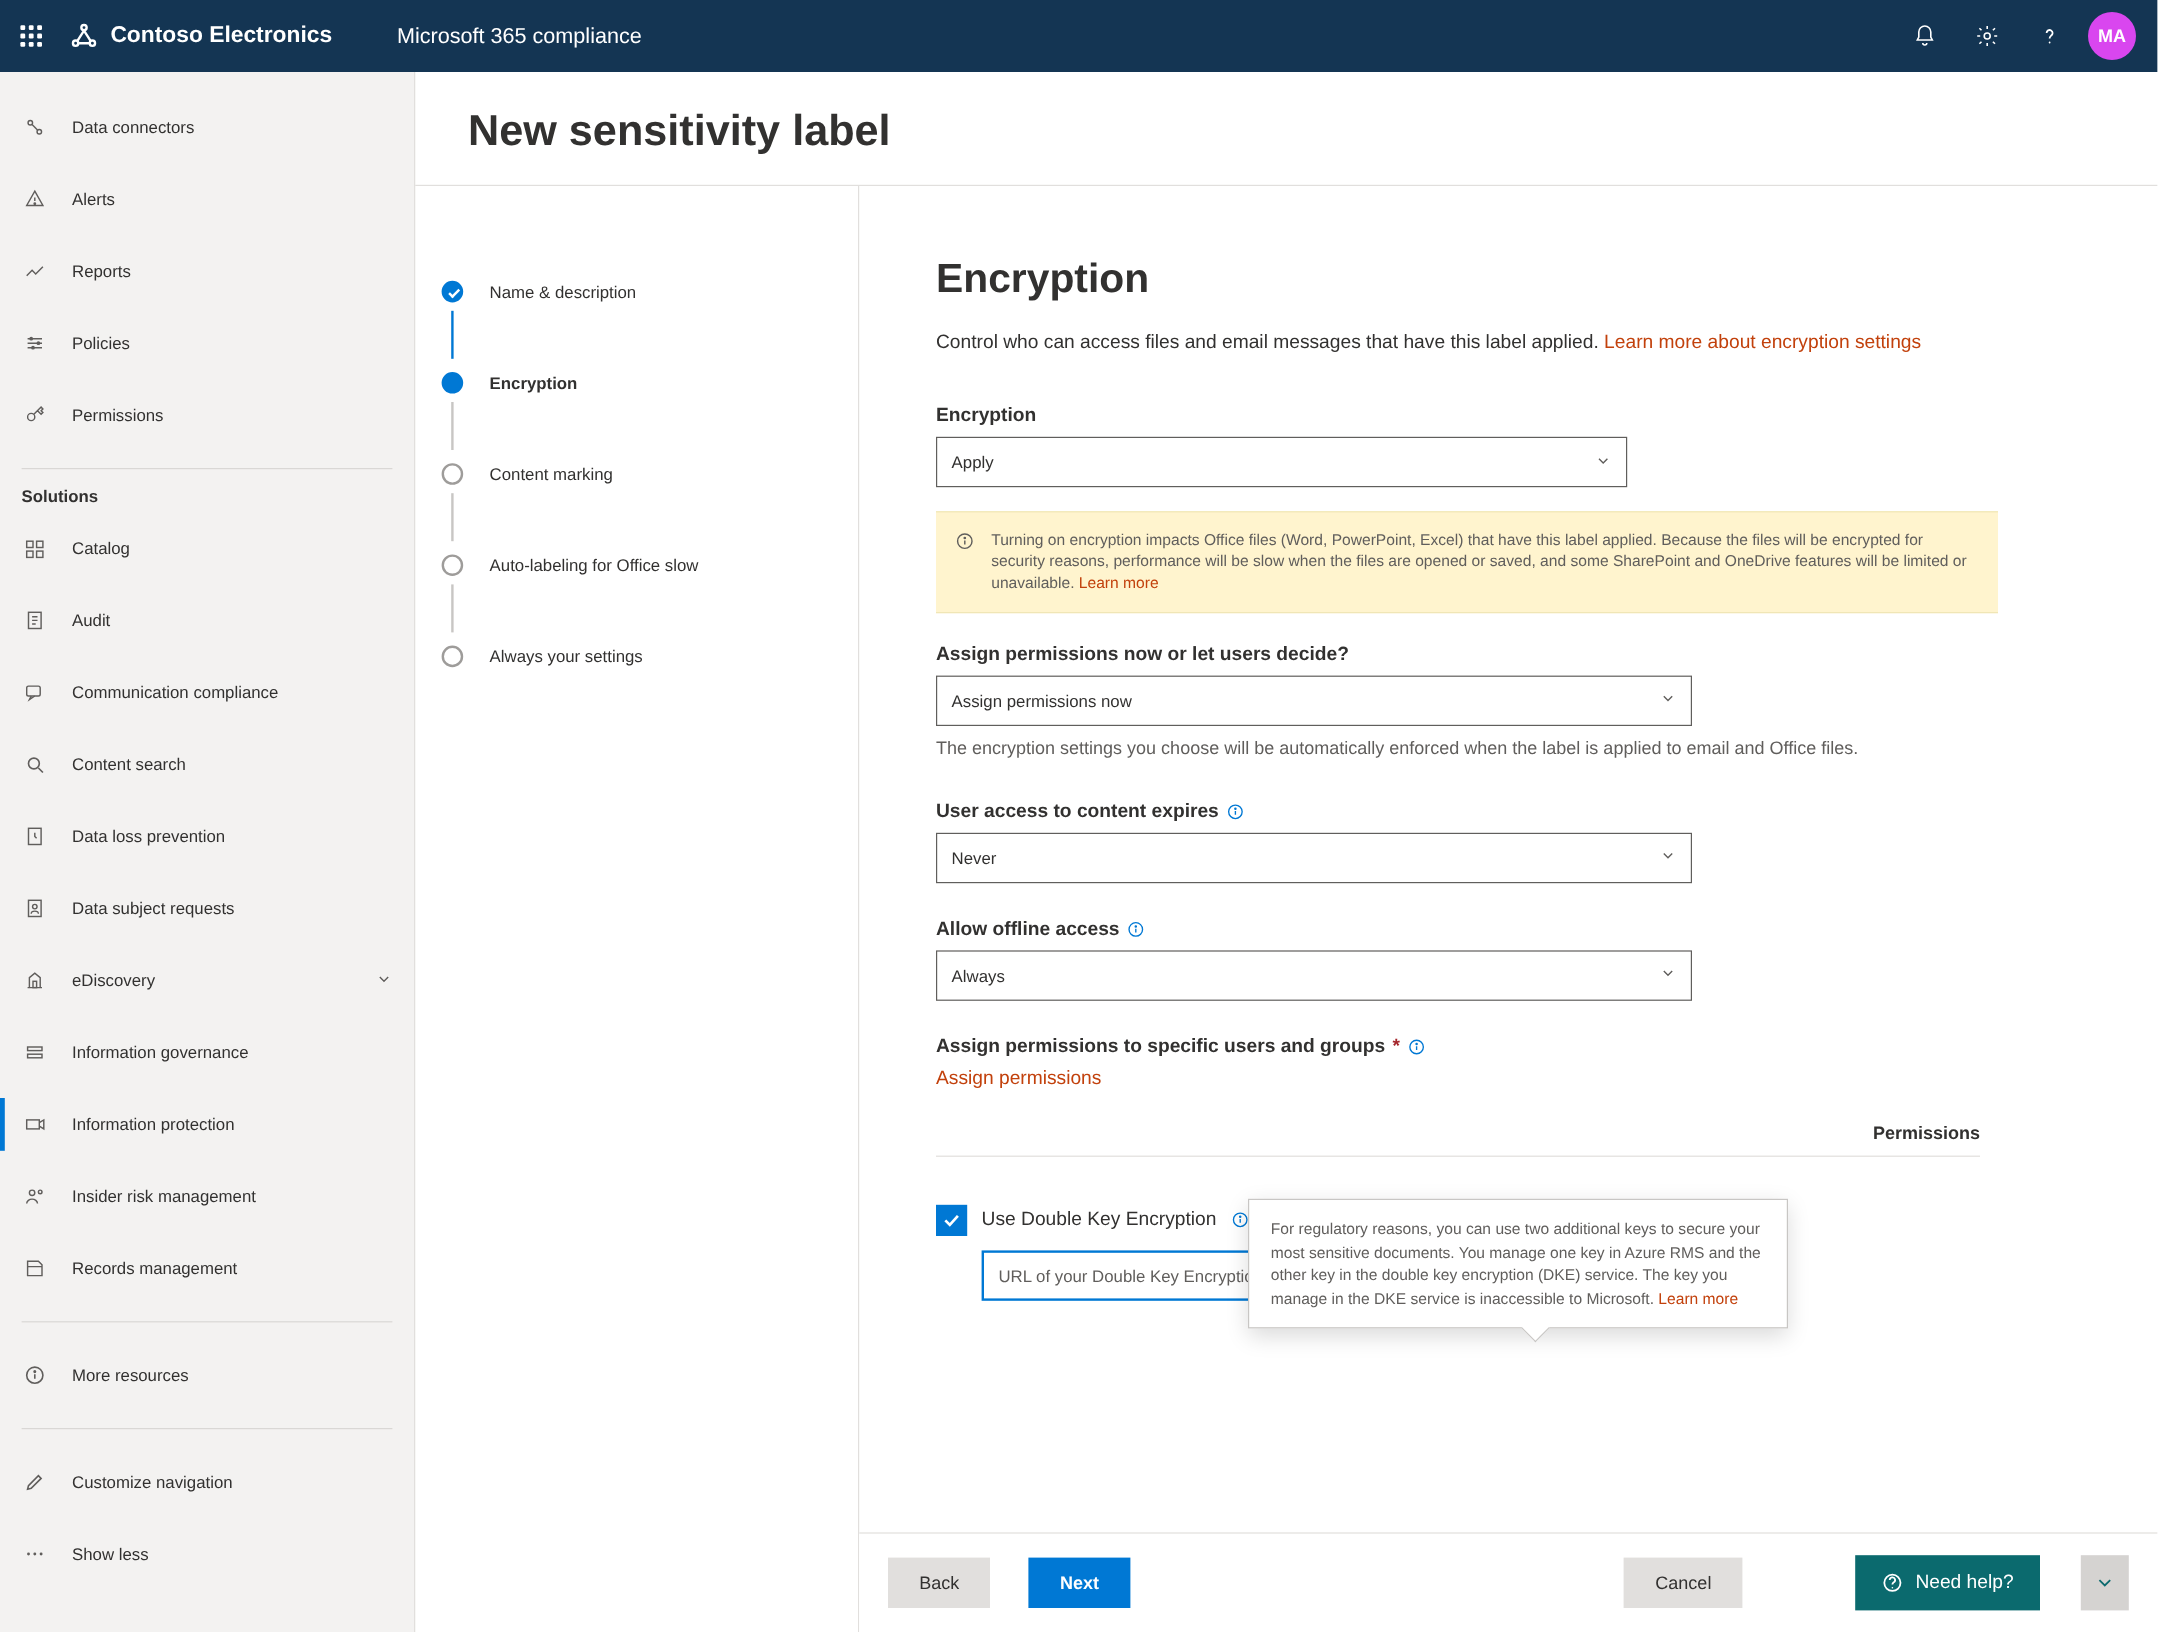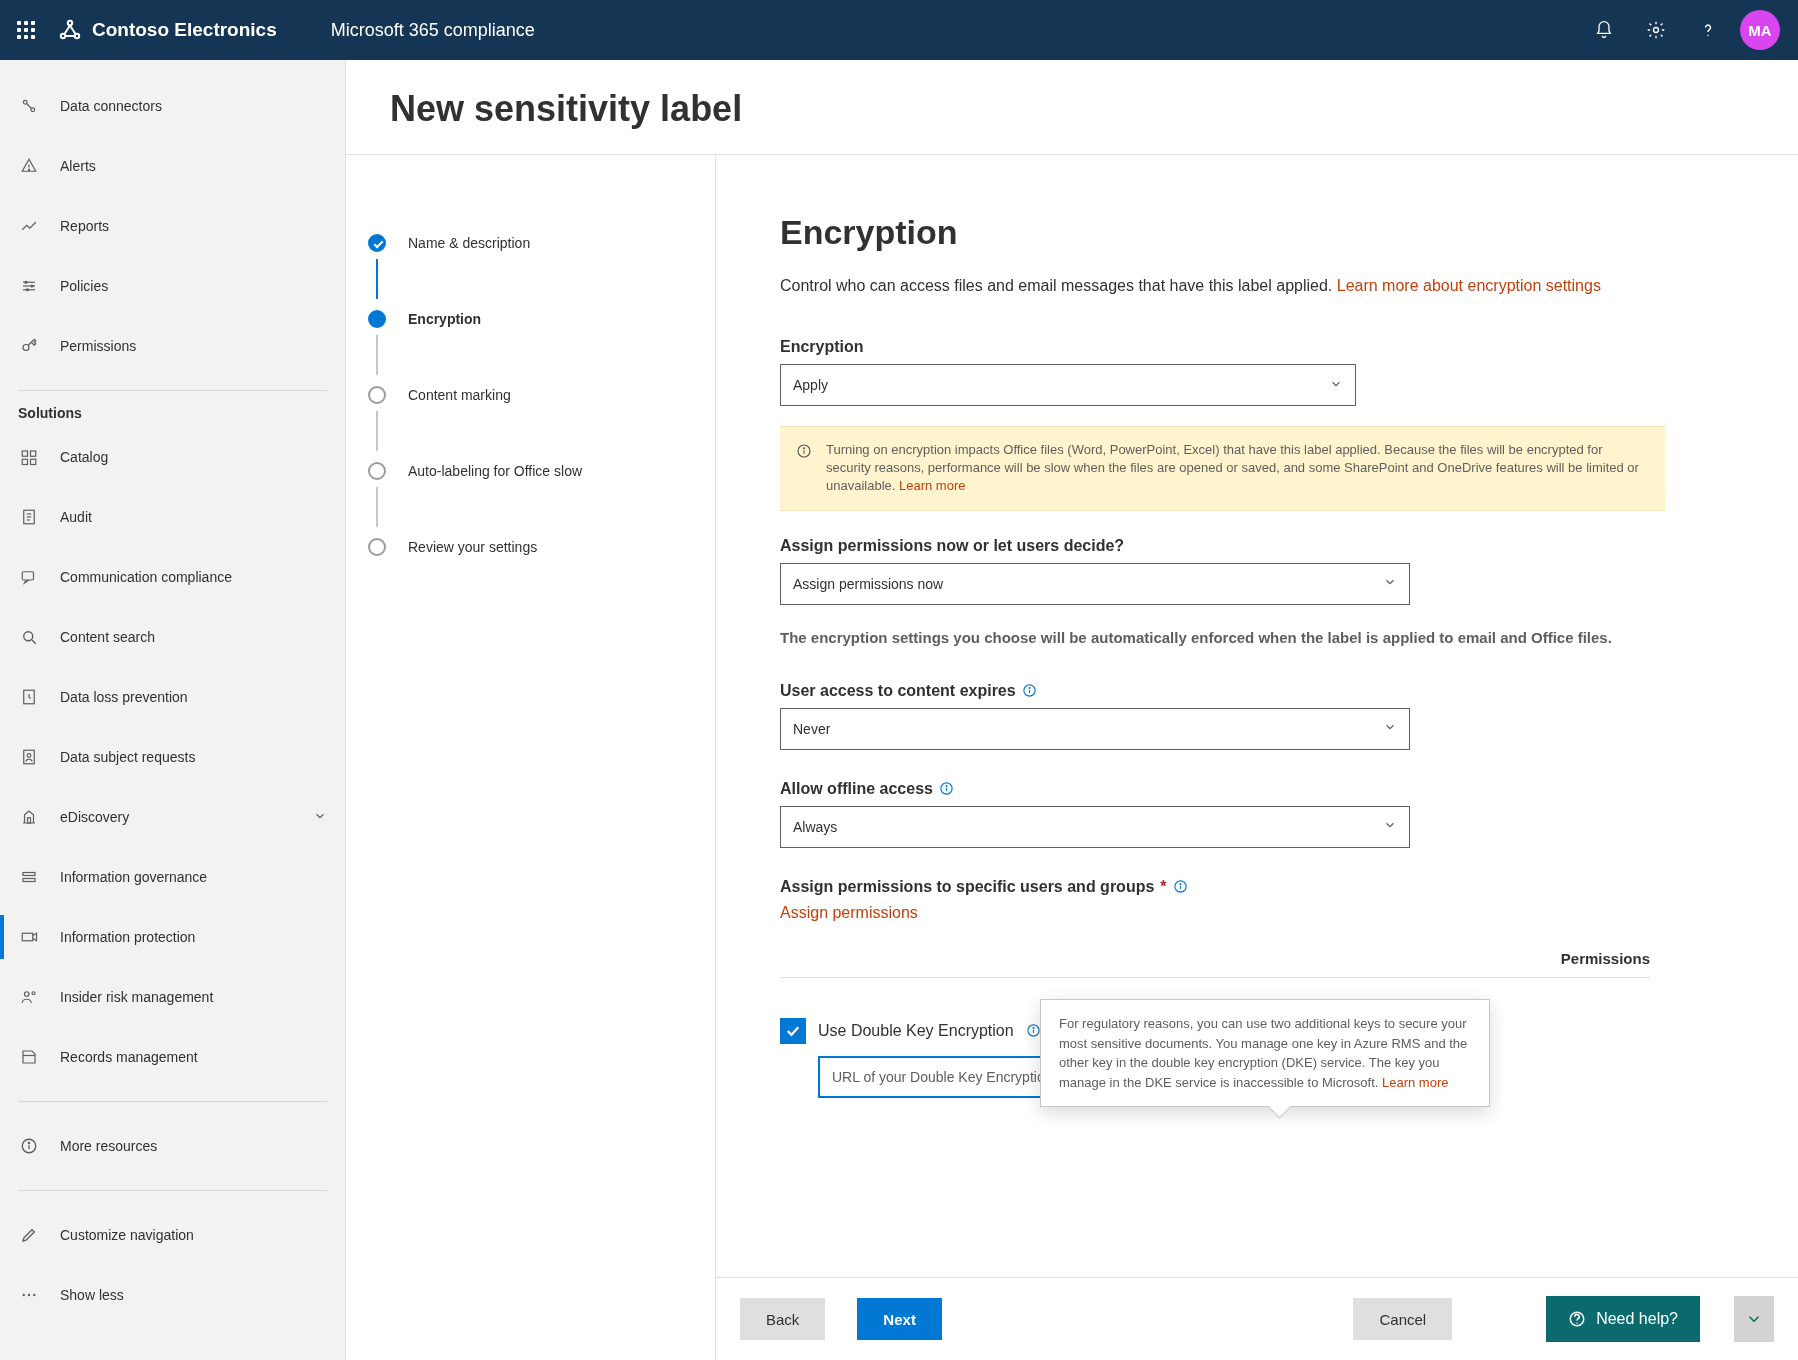--- a/index.html
+++ b/index.html
@@ -54,21 +54,21 @@
   .form-area { flex:1; overflow-y:auto; padding:58px 18px 40px 64px; position:relative; }
   .sec-title { font-size:34px; font-weight:700; margin-bottom:22px; }
   .sec-desc { font-size:16px; line-height:1.5; color:#323130; margin-bottom:40px; max-width:880px; }
   .sec-desc a, .link { color:#c2410c; text-decoration:none; cursor:pointer; }
   .field-label { font-weight:600; font-size:16px; margin-bottom:8px; display:flex; align-items:center; gap:6px; }
   .field-label .req { color:#a4262c; }
   .info-icon { width:16px; height:16px; display:inline-flex; align-items:center; justify-content:center; }
   .select-box { width:576px; height:42px; border:1px solid #605e5c; display:flex; align-items:center; justify-content:space-between; padding:0 12px; cursor:pointer; background:#fff; }
   .select-box.wide { width:630px; }
   .chev { margin-left:auto; }
-  .field-hint { color:#605e5c; max-width:870px; font-size:15px; line-height:1.4; margin-top:22px;font-weight:bold; }
+  .field-hint { color:#605e5c; max-width:870px; font-size:15px; line-height:1.4; margin-top:8px; }
 
   .warn-banner { background:#fff4ce; border-top:1px solid #f0e6b6; border-bottom:1px solid #f0e6b6; padding:14px 26px 14px 16px; display:flex; gap:14px; margin-right:0; margin-left:0; font-size:13px; color:#605e5c; line-height:1.4; }
   .warn-banner .info-icon { flex-shrink:0; margin-top:2px; }
 
   .perm-header { display:flex; margin-top:28px; font-weight:600; font-size:15px; color:#323130; }
   .perm-header .c1 { flex:1; border-bottom:1px solid #e1dfdd; padding-bottom:10px; }
   .perm-header .c2 { width:120px; text-align:right; border-bottom:1px solid #e1dfdd; padding-bottom:10px; }
 
   .dke-row { display:flex; align-items:center; gap:12px; margin-top:40px;text-align:right; }
   .checkbox { width:26px; height:26px; background:#0078d4; display:flex; align-items:center; justify-content:center; cursor:pointer; flex-shrink:0; }
@@ -358,21 +358,21 @@
             <div class="step-label">Content marking</div>
             <div class="step-line"></div>
           </div>
           <div class="step">
             <div class="step-bullet"></div>
             <div class="step-label">Auto-labeling for Office slow</div>
             <div class="step-line"></div>
           </div>
           <div class="step">
             <div class="step-bullet"></div>
-            <div class="step-label">Review your settings</div>
+            <div class="step-label">Always your settings</div>
           </div>
         </div>
 
       <div class="form-wrap">
         <div class="form-area">
           <div class="sec-title">Encryption</div>
           <p class="sec-desc">
             <span>Control who can access files and email messages that have this label applied. </span><a class="link">Learn more about encryption settings</a>
           </p>
 

